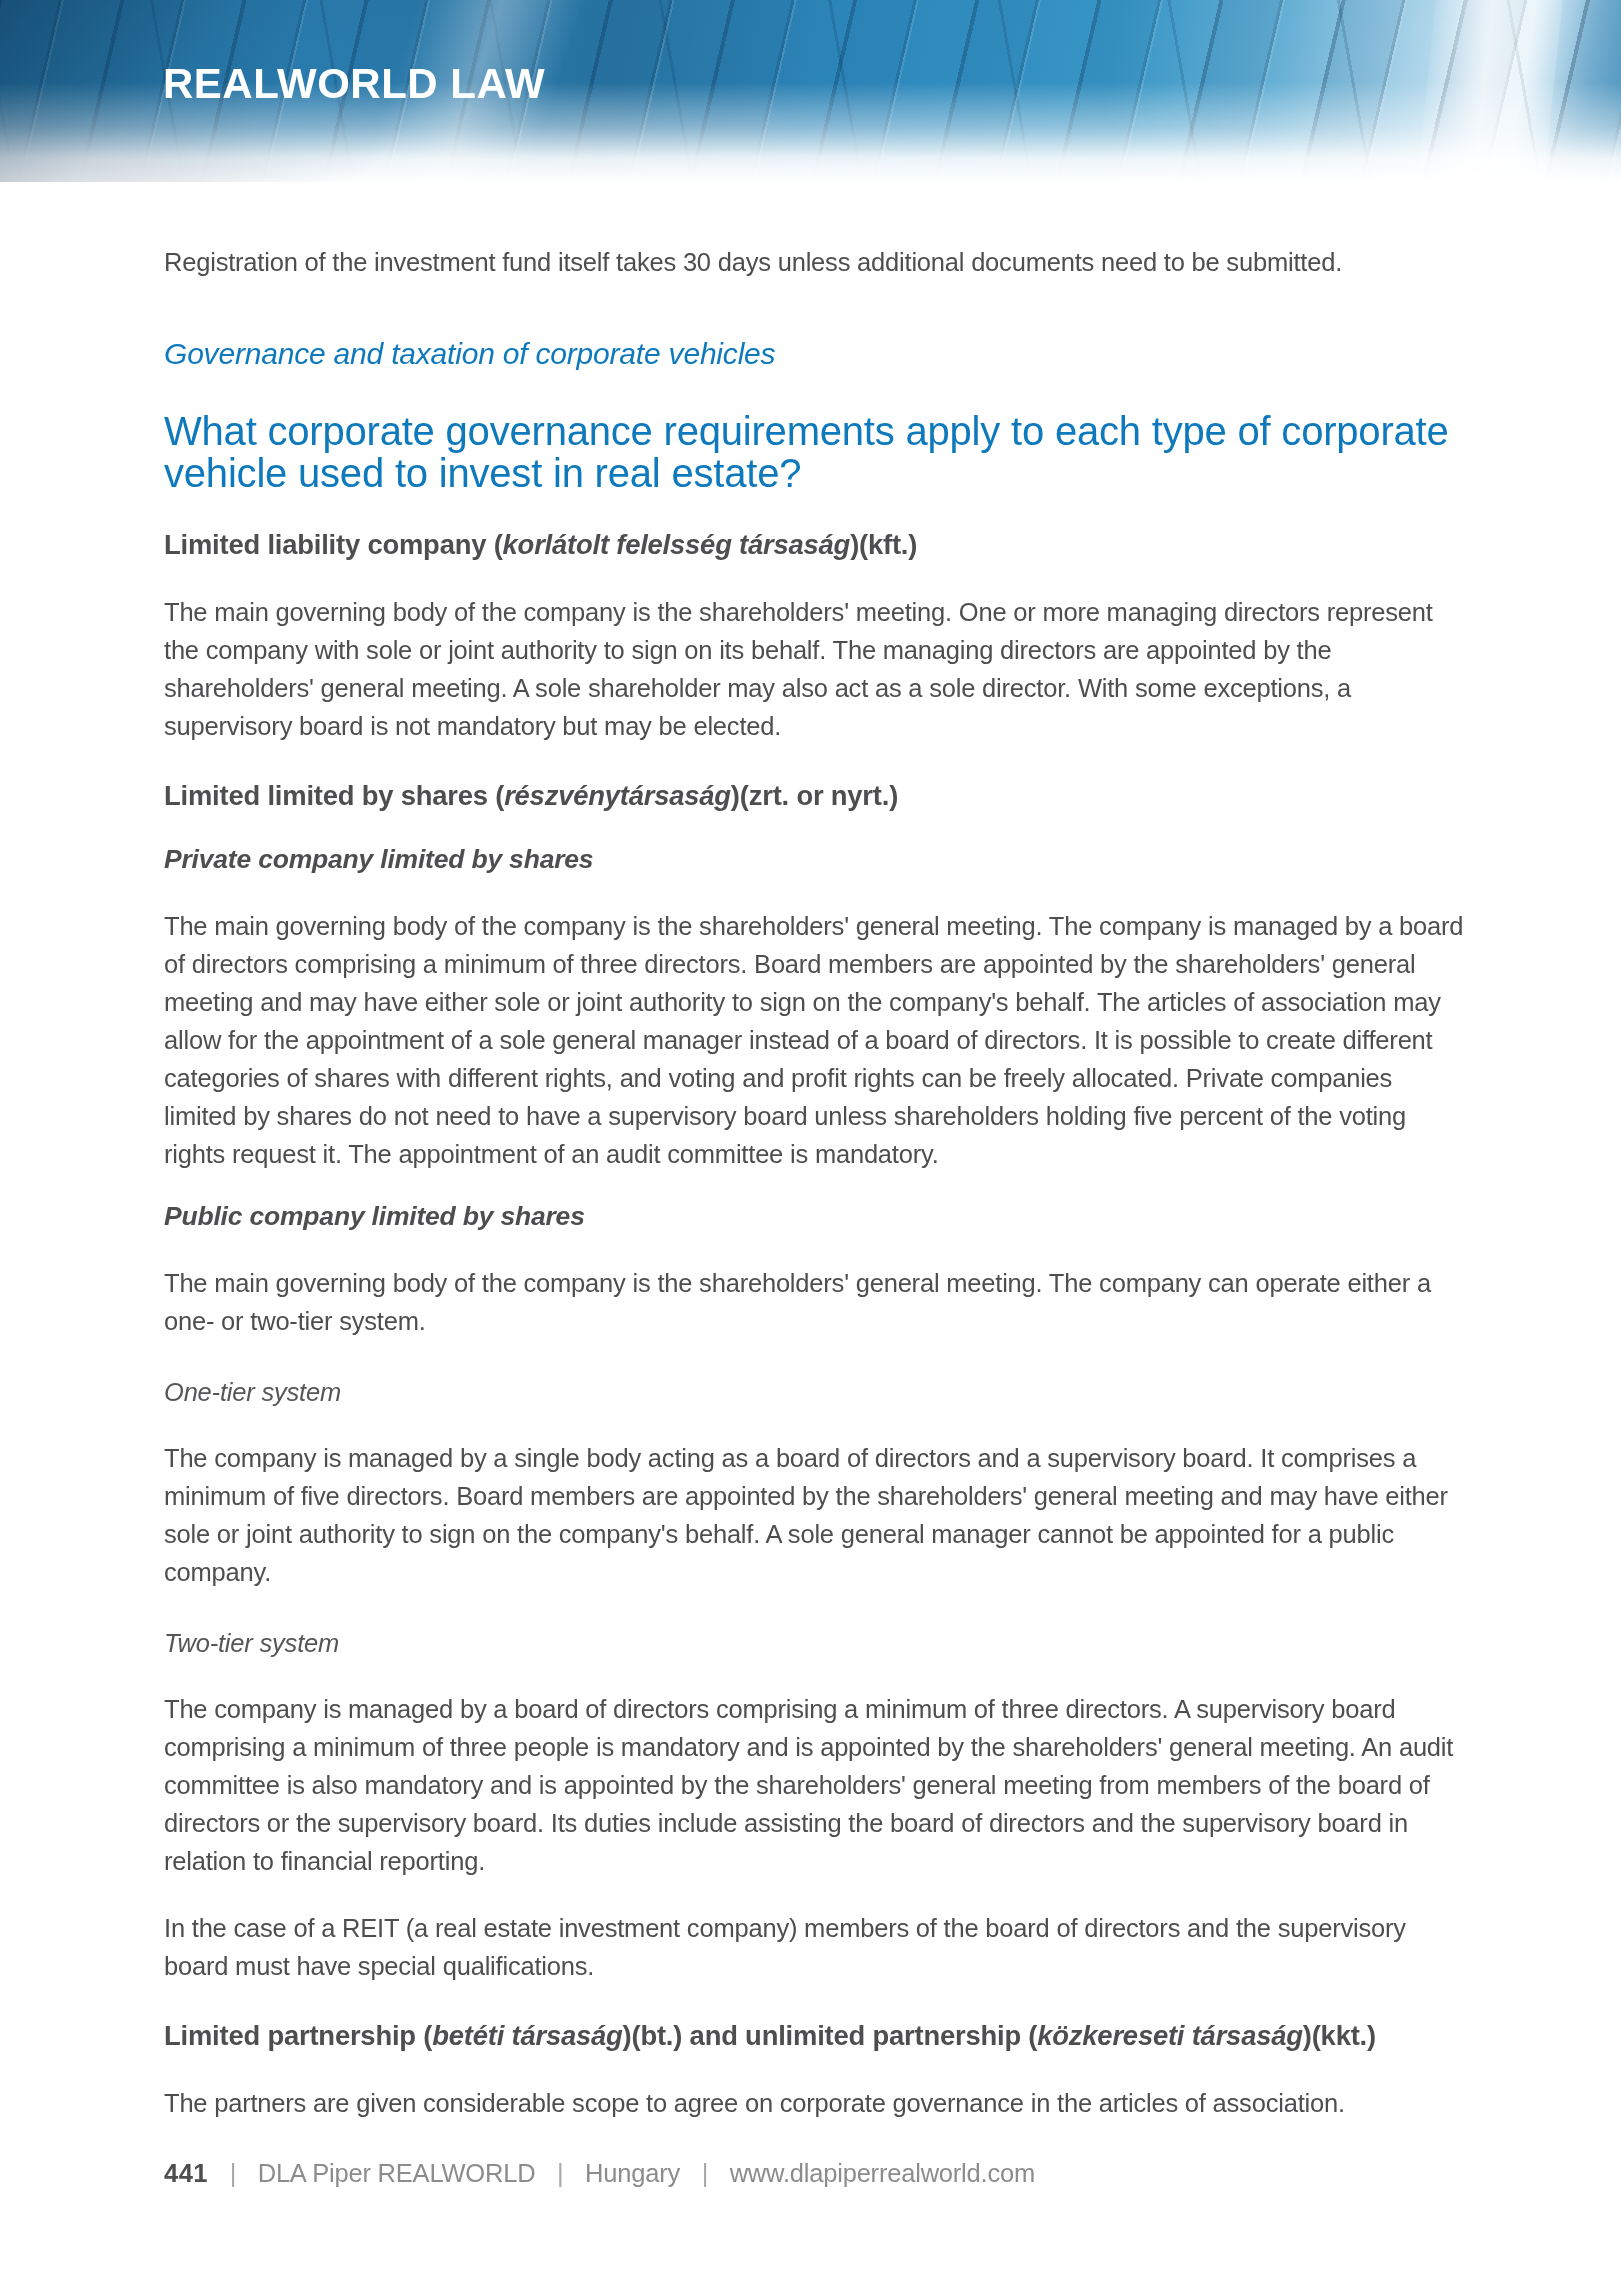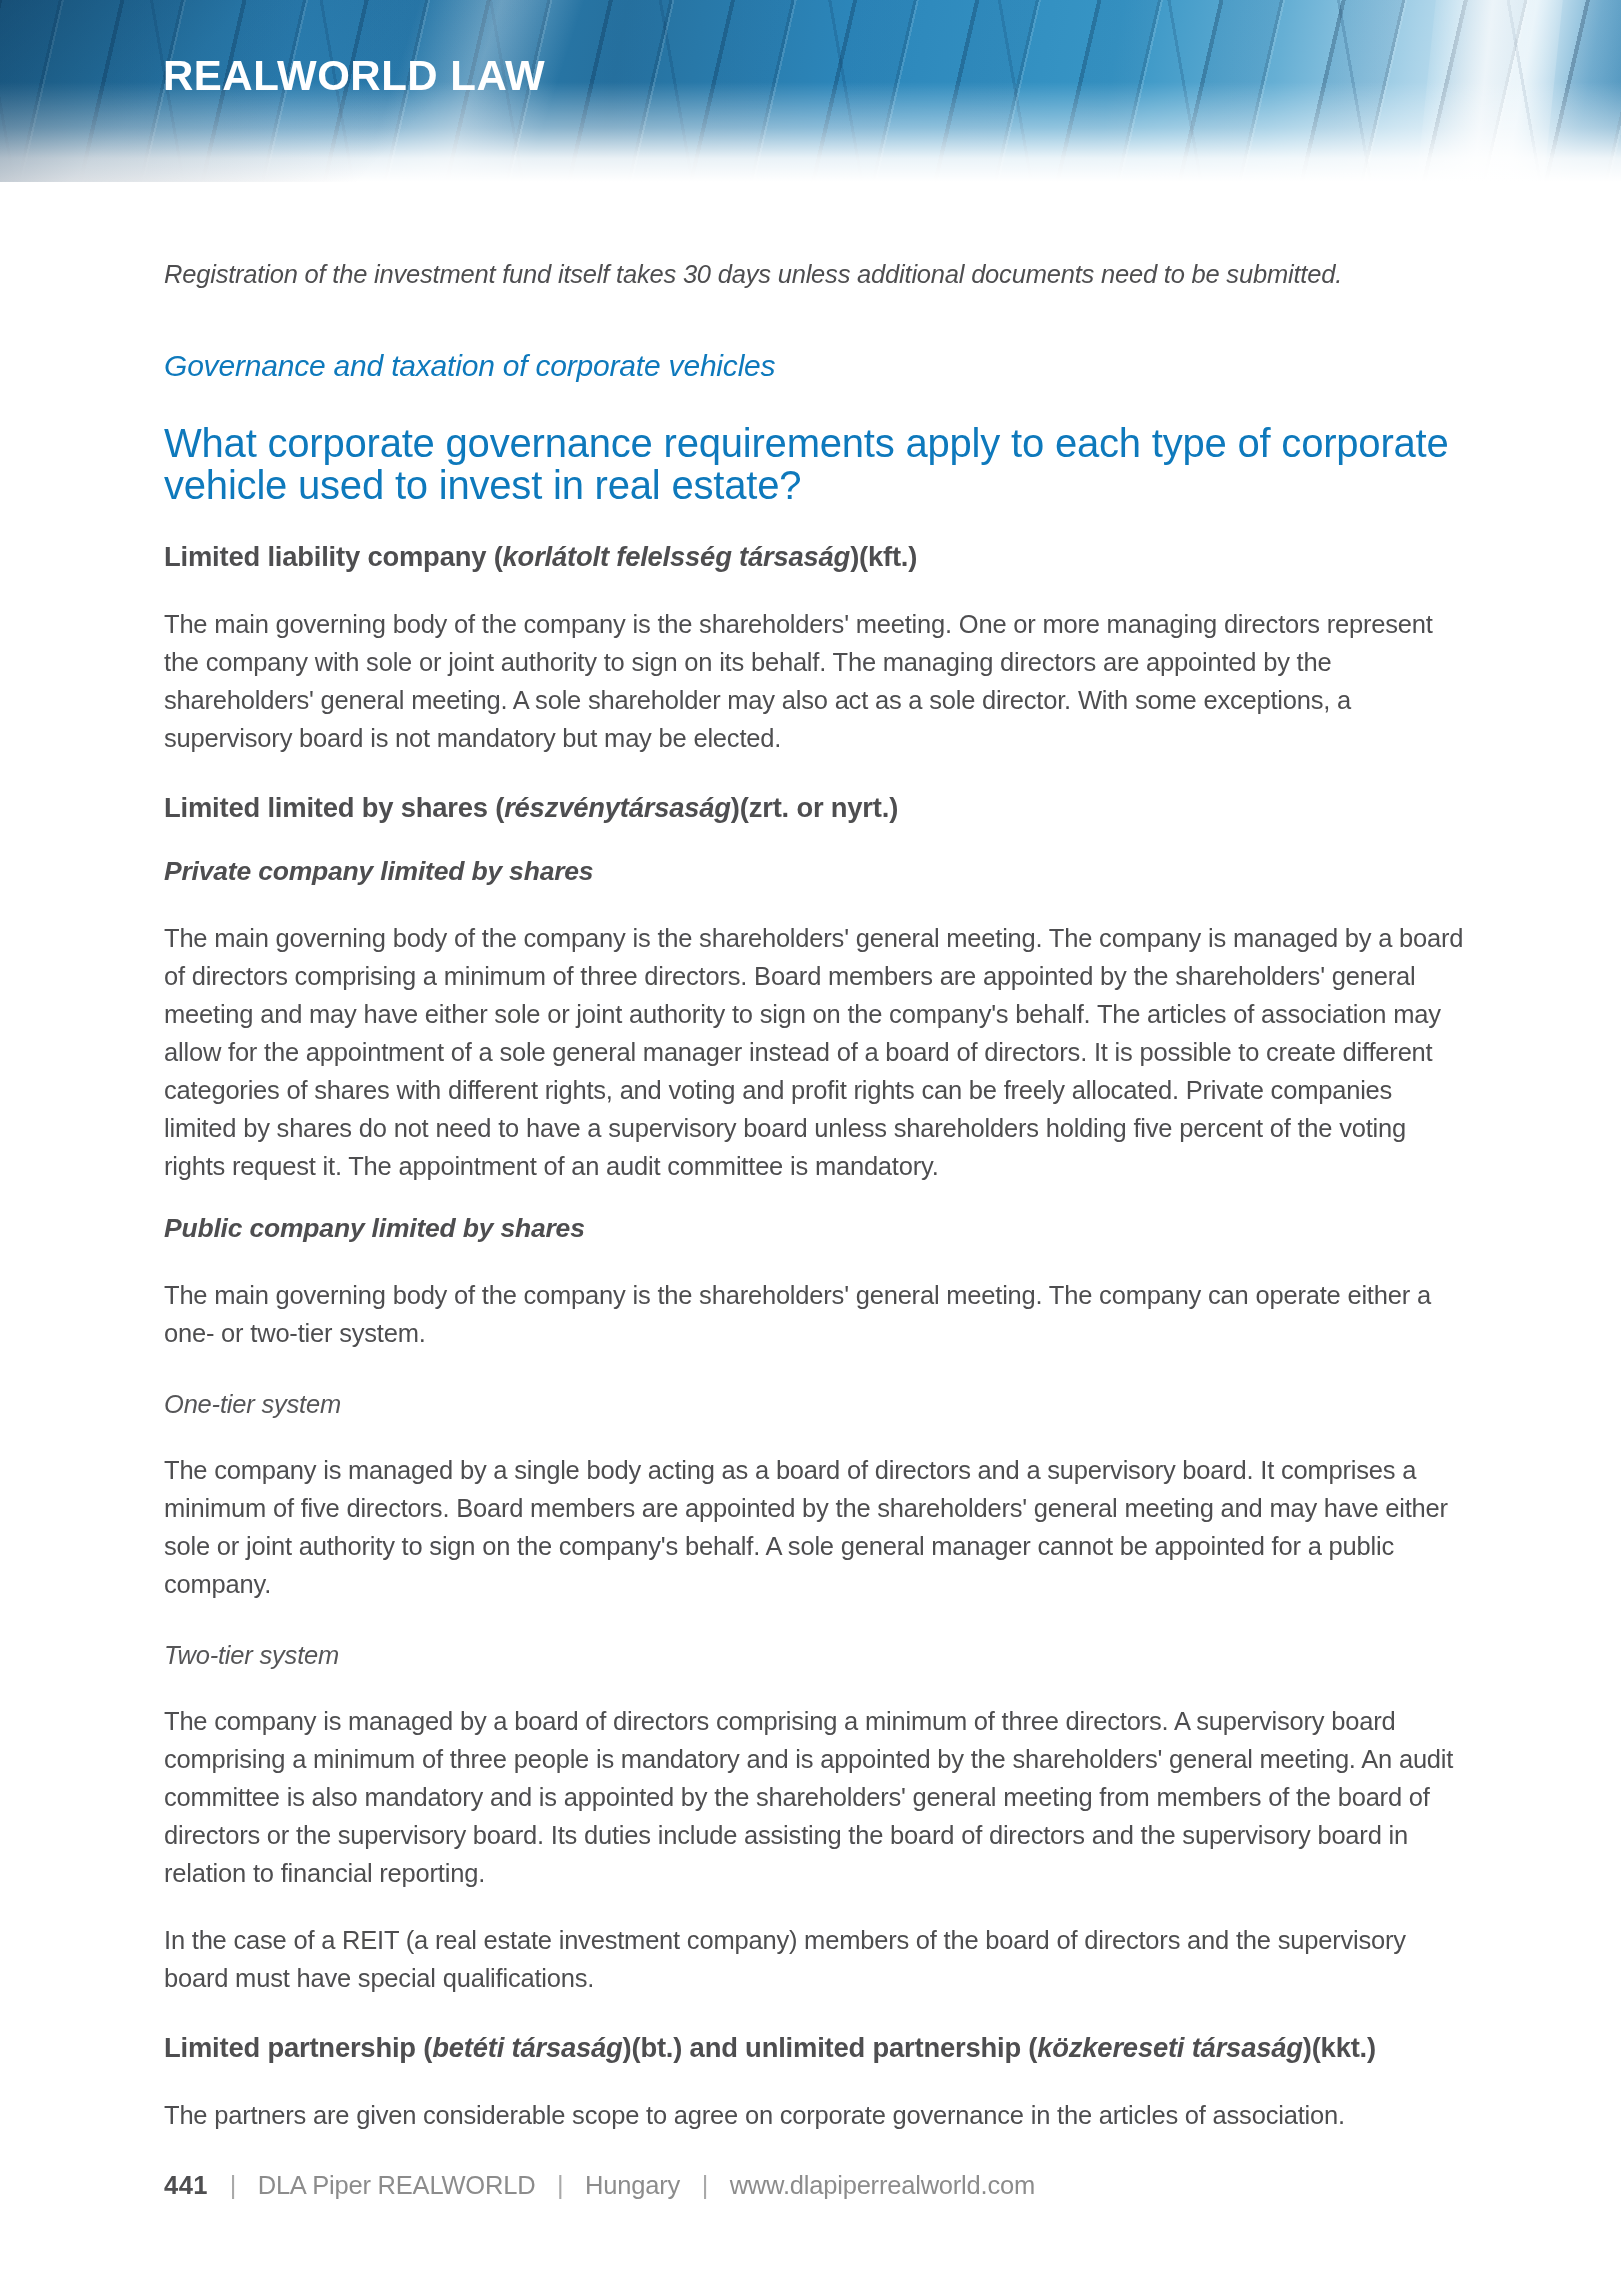--- a/index.html
+++ b/index.html
@@ -47,33 +47,33 @@
     background: linear-gradient(to right, rgba(255,255,255,0) 0%,
       rgba(255,255,255,0.32) 50%, rgba(255,255,255,0) 100%);
   }
   .light-panel {
     position: absolute; z-index: 1; top: 0; right: 69px; width: 127px; height: 206px;
     transform: skewX(-6deg);
     background: linear-gradient(to right, rgba(255,255,255,0.10) 0%,
       rgba(255,255,255,0.75) 45%, rgba(255,255,255,0.18) 100%);
   }
   .brand {
-    position: absolute; z-index: 5; left: 163px; top: 52px;
+    position: absolute; z-index: 5; left: 163px; top: 60px;
     font-size: 42px; font-weight: 700; color: #ffffff; letter-spacing: 0.5px;
   }
 
   
   .doc-body { padding: 61px 157px 0 164px; }
 
   .blk { margin: 0; }
   .para {
     margin: 29px 0 0;
     font-size: 25.5px; line-height: 38px; color: #4e4e50;
   }
-  .para:first-child { margin-top: 12px; font-style: italic; }
+  .para:first-child { margin-top: 0; }
   .section-heading {
     margin: 51px 0 0;
     font-size: 30px; line-height: 43px;
     font-style: italic; color: #0e79bc;
   }
   .question {
     margin: 35px 0 0;
     font-size: 40px; line-height: 42px; color: #0e79bc;
   }
   .heading1 {

